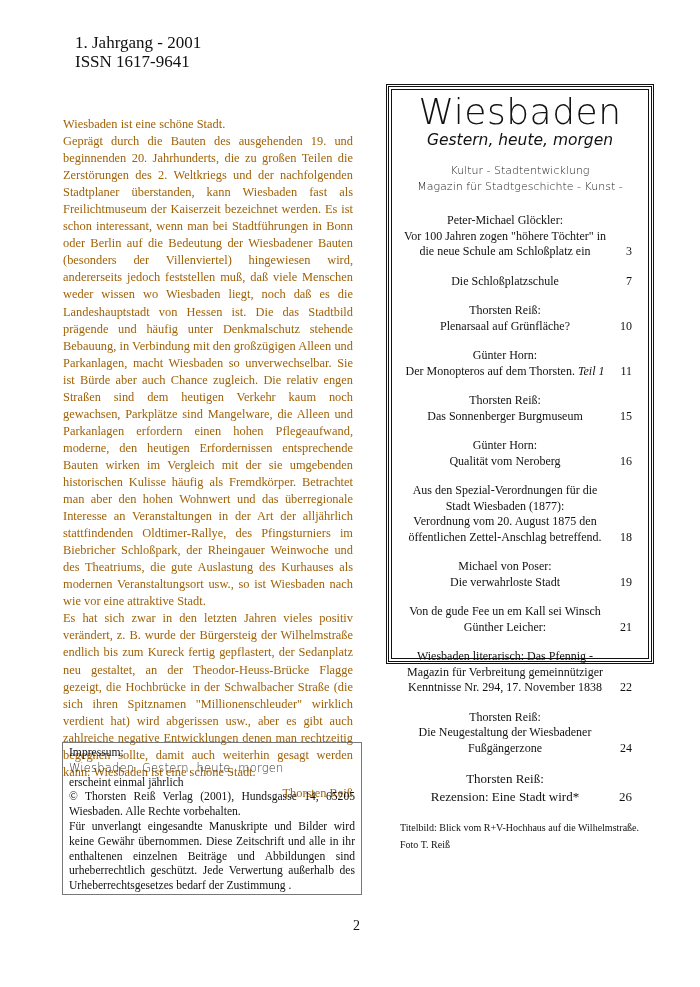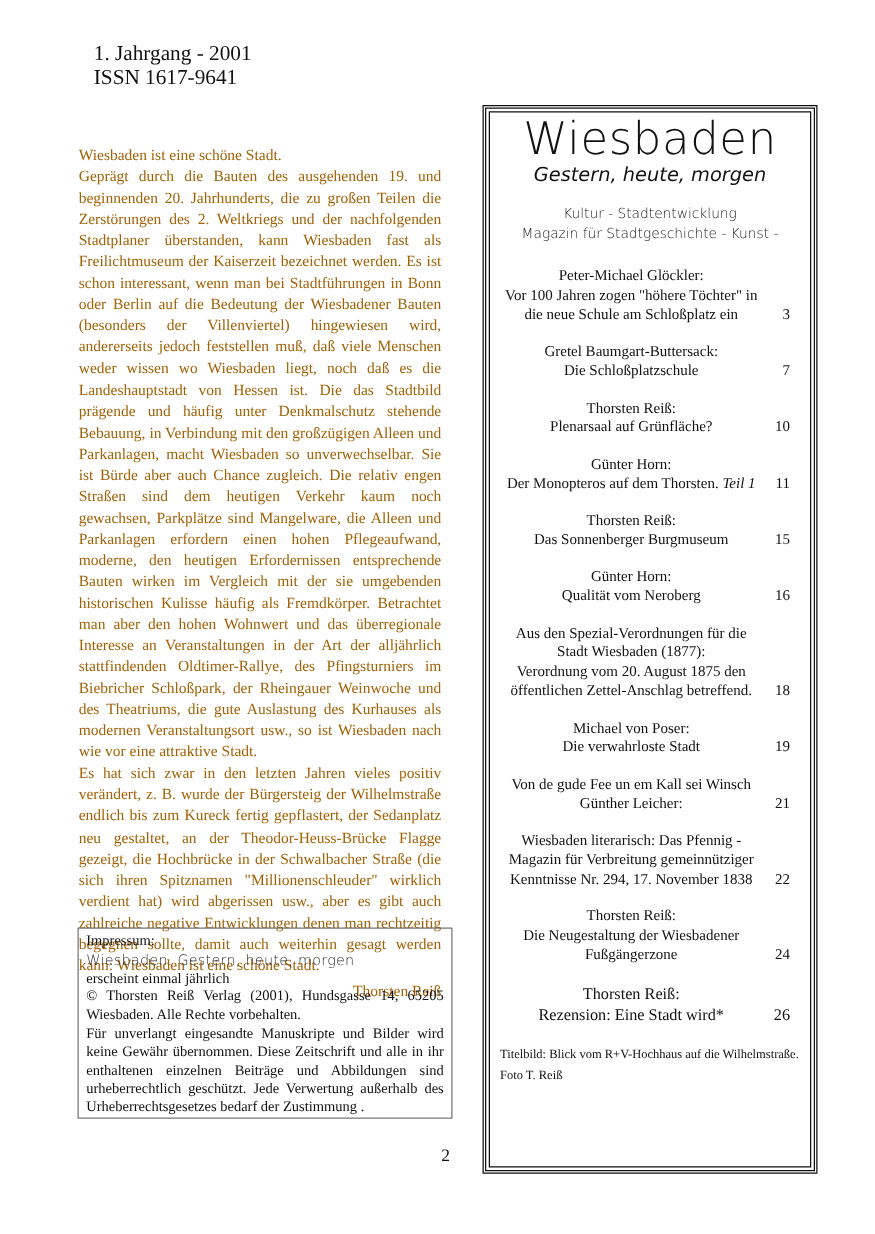--- a/index.html
+++ b/index.html
@@ -17,21 +17,21 @@
     .article .lead { text-align: left; }
     .article .sig { text-align: right; margin-top: 4px; }
     .impressum {
       position: absolute; left: 62px; top: 742px; width: 300px; height: 153px;
       border: 1px solid #777; padding: 3px 6px; box-sizing: border-box;
       font-size: 11.6px; line-height: 14.8px; text-align: justify; color: #111;
     }
     .impressum .mag { font-family: "DejaVu Sans", sans-serif; font-size: 11.5px; color: #333; font-weight: 300; letter-spacing: 0.2px; }
     .impressum .copy { text-align: justify; }
     .toc-box {
-      position: absolute; left: 386px; top: 84px; width: 268px; height: 855px;
+      position: absolute; left: 386px; top: 84px; width: 268px; height: 580px;
       border: 3px double #111; box-sizing: border-box;
       outline: 1px solid #111; outline-offset: -6px;
       padding: 0 11px;
     }
     .mast-title { font-family: "DejaVu Sans", sans-serif; font-size: 36px; font-weight: 300; text-align: center; margin-top: 6px; line-height: 38px; letter-spacing: 0.5px; color: #111; }
     .mast-sub { font-family: "DejaVu Sans", sans-serif; font-size: 15.5px; font-weight: 300; text-align: center; line-height: 18px; color: #111; font-style: italic; }
     .mast-desc { font-family: "DejaVu Sans", sans-serif; font-size: 11px; text-align: center; line-height: 16px; margin-top: 14px; color: #222; font-weight: 300; }
     .toc { margin-top: 18px; font-size: 12px; line-height: 15.5px; text-align: center; }
     .toc-entry { margin-bottom: 14px; position: relative; padding-right: 30px; }
     .toc-entry .page { position: absolute; right: 8px; bottom: 0; }
@@ -71,21 +71,20 @@
     <div>Magazin für Stadtgeschichte - Kunst -</div>
   </div>
 
   <div class="toc">
     <div class="toc-entry">
       <div>Peter-Michael Glöckler:</div>
       <div>Vor 100 Jahren zogen "höhere Töchter" in die neue Schule am Schloßplatz ein</div>
       <span class="page">3</span>
     </div>
     <div class="toc-entry">
-      <div>Gretel Baumgart-Buttersack:</div>
       <div>Die Schloßplatzschule</div>
       <span class="page">7</span>
     </div>
     <div class="toc-entry">
       <div>Thorsten Reiß:</div>
       <div>Plenarsaal auf Grünfläche?</div>
       <span class="page">10</span>
     </div>
     <div class="toc-entry">
       <div>Günter Horn:</div>

